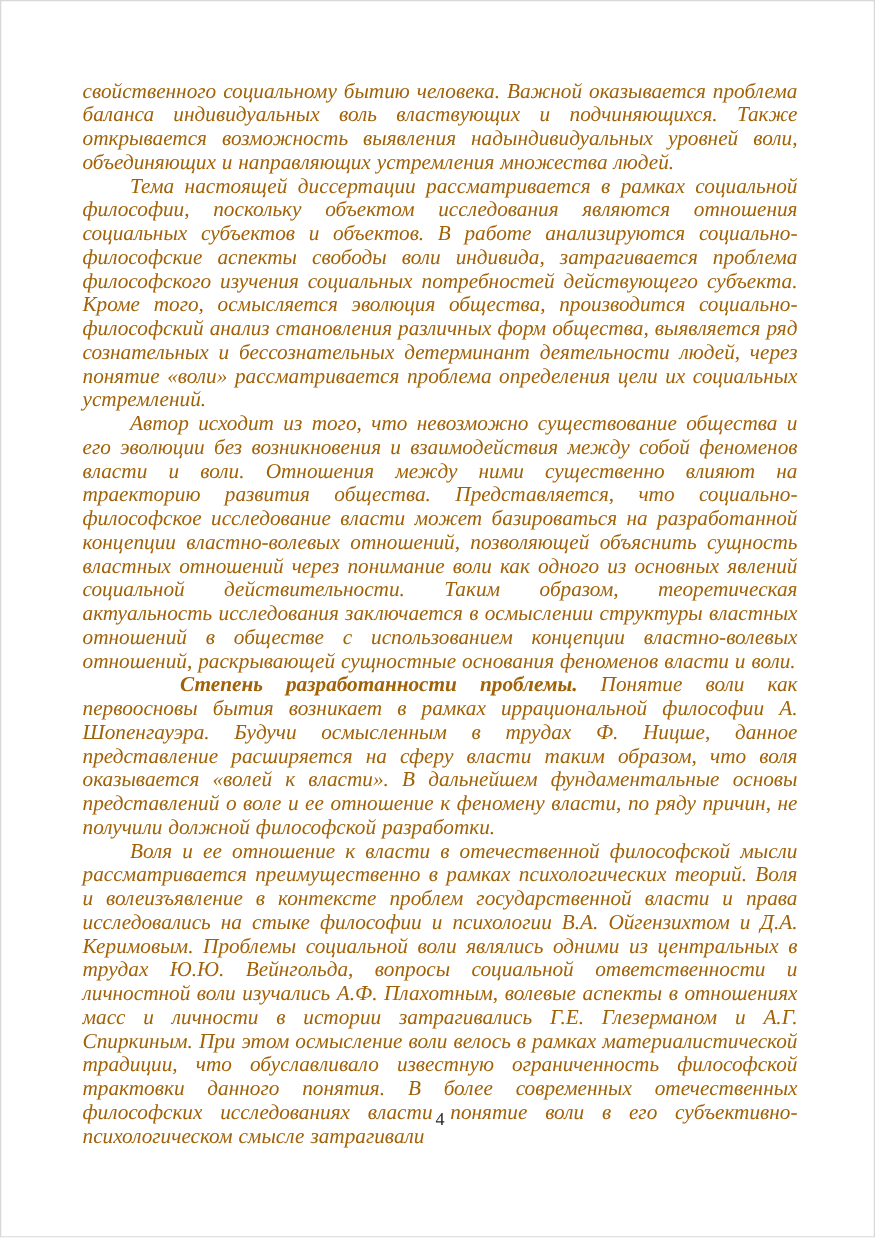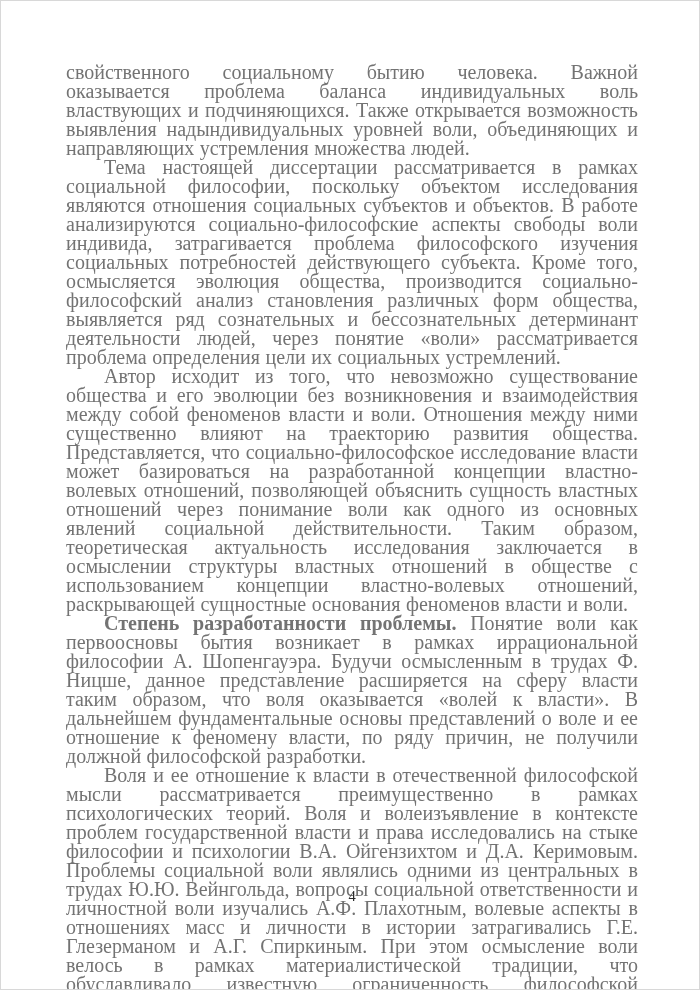--- a/index.html
+++ b/index.html
@@ -21,30 +21,32 @@
     position: absolute;
     left: 65px;
     top: 62px;
     width: 572px;
   }
   .para {
     margin: 0;
     padding: 0;
     text-align: justify;
     text-indent: 38px;
-    font-size: 20px;
+    font-size: 17px;
     line-height: 19px;
-    color: #737373;
+    color: #a16207;
     word-spacing: 0.5px;
+    font-style: italic;
   }
   .para.no-indent {
     text-indent: 0;
   }
   .para .lead-bold {
     font-weight: bold;
+    margin-left: 40px;
   }
   .page-number {
     position: absolute;
     left: 65px;
     top: 887px;
     width: 572px;
     text-align: center;
     font-size: 14.5px;
     color: #2a2a2a;
   }

